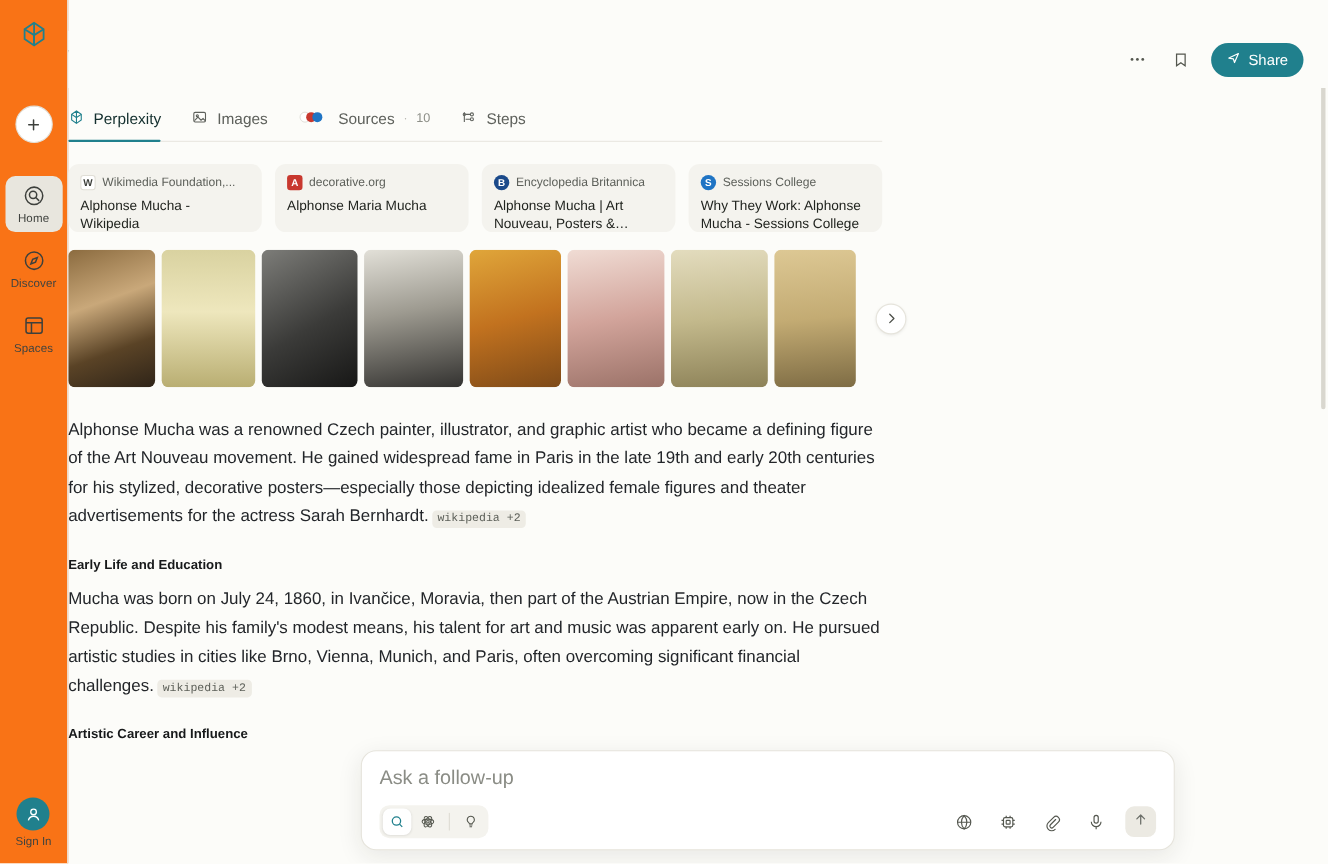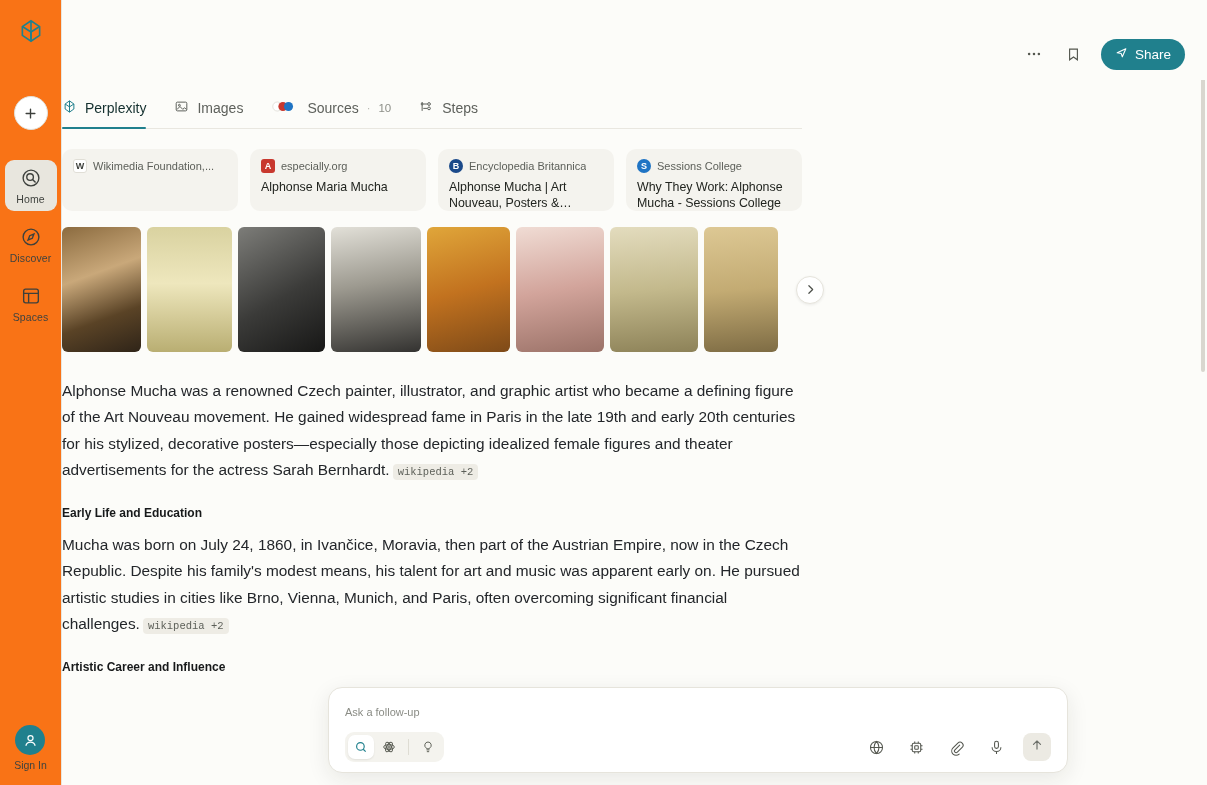--- a/index.html
+++ b/index.html
@@ -178,21 +178,21 @@
   
   .composer {
     position: absolute; left: 266px; bottom: 12px;
     width: 740px; border-radius: 14px;
     background: #ffffff; border: 1px solid #e6e4dc;
     box-shadow: 0 6px 22px rgba(30,30,20,.09);
     padding: 14px 16px 10px 16px;
   }
   .composer-input {
     width: 100%; border: none; outline: none;
-    font-size: 11px; color: #1f2220; background: transparent;
+    font-size: 18px; color: #1f2220; background: transparent;
     font-family: "Liberation Sans", sans-serif;
     padding: 0 0 14px 0;
   }
   .composer-input::placeholder { color: #8a8c85; }
   .composer-row { display: flex; align-items: center; justify-content: space-between; }
   .mode-group {
     display: flex; align-items: center; gap: 2px;
     background: #f4f3ee; border-radius: 9px; padding: 3px;
   }
   .mode-btn {
@@ -357,26 +357,27 @@
           </div>
         </div>
 
         <div class="sources-row">
 
           <div class="src-card">
             <div class="src-head">
               <span class="favicon" style="background:#ffffff;color:#3c3f3a;border:1px solid #e0ded6;">W</span>
               <span class="src-domain">Wikimedia Foundation,...</span>
             </div>
+            <div class="src-title">Alphonse Mucha - Wikipedia</div>
           </div>
 
           <div class="src-card">
             <div class="src-head">
               <span class="favicon" style="background:#c8382e;color:#fff;">A</span>
-              <span class="src-domain">especially.org</span>
+              <span class="src-domain">decorative.org</span>
             </div>
             <div class="src-title">Alphonse Maria Mucha</div>
           </div>
 
           <div class="src-card">
             <div class="src-head">
               <span class="favicon" style="background:#1b4a8a;color:#fff;border-radius:50%;">B</span>
               <span class="src-domain">Encyclopedia Britannica</span>
             </div>
             <div class="src-title">Alphonse Mucha | Art Nouveau, Posters &amp;…</div>

